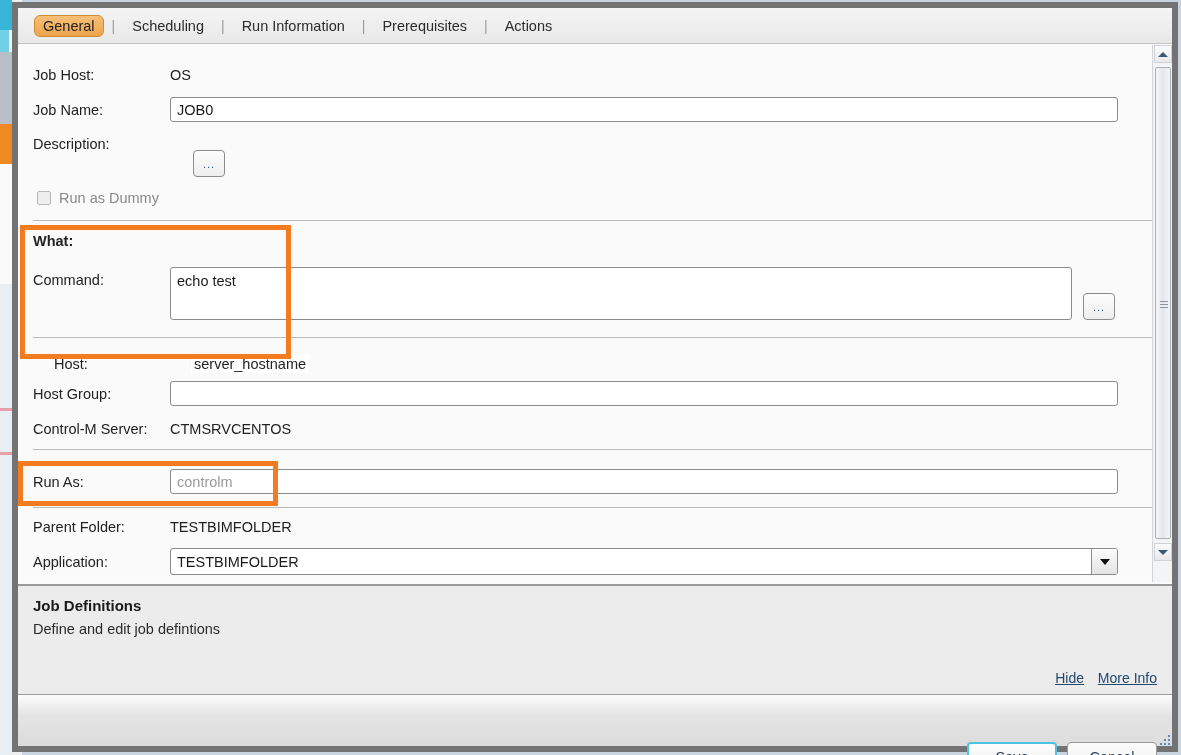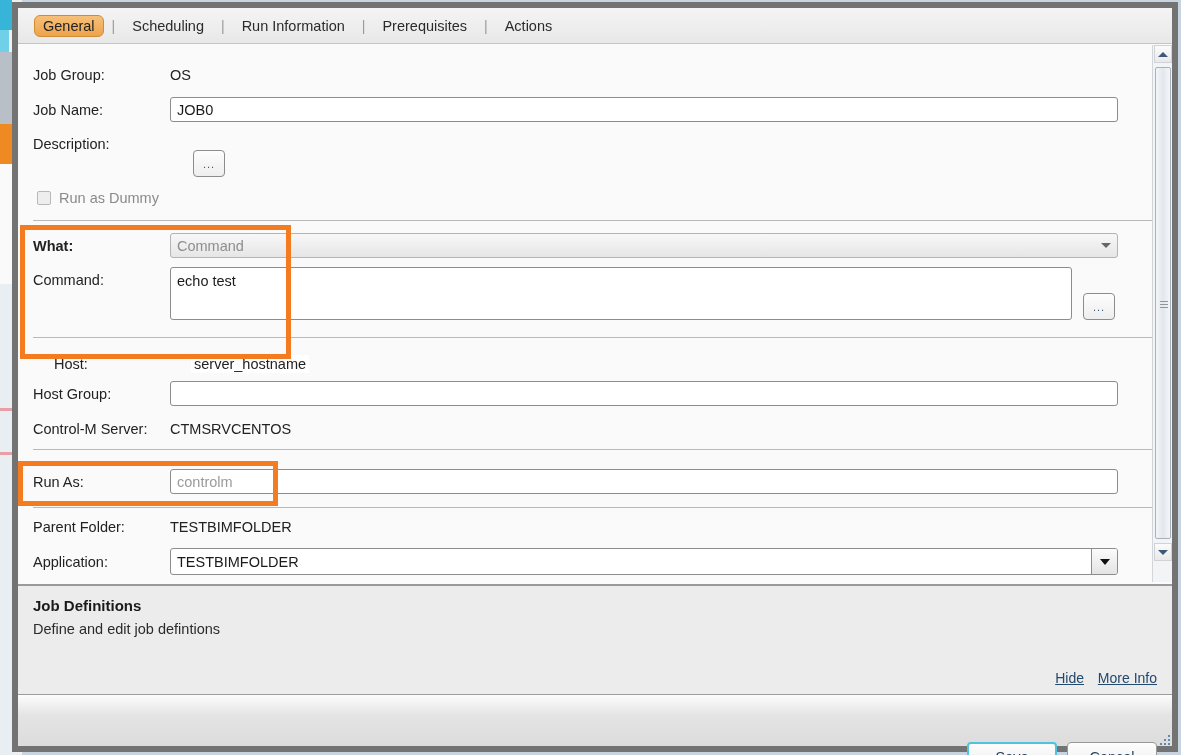--- a/index.html
+++ b/index.html
@@ -276,21 +276,21 @@
     <div class="tab-sep">|</div>
     <div class="tab">Prerequisites</div>
     <div class="tab-sep">|</div>
     <div class="tab">Actions</div>
   </div>
 
   <div id="form-scroll-area">
     <div id="form-inner">
 
       <div class="frow" style="position:absolute; left:0; top:22px; width:1120px;">
-        <div class="flabel">Job Group:</div>
+        <div class="flabel">Job Host:</div>
         <div class="fvalue-static">OS</div>
       </div>
 
       <div class="frow" style="position:absolute; left:0; top:52px; width:1120px;">
         <div class="flabel">Job Name:</div>
         <input class="txtinput" style="width: 948px;" value="JOB0">
       </div>
 
       <div style="position:absolute; left:0; top:86px; width:1140px;">
         <div style="display:flex; align-items:flex-start;gap:12px;">
@@ -305,24 +305,20 @@
         <div style="padding-left:19px; display:flex; align-items:center;">
           <div class="chkbox"></div>
           <div class="chklabel">Run as Dummy</div>
         </div>
       </div>
 
       <div class="hr" style="top:175px; width:1120px;"></div>
 
       <div class="frow" style="position:absolute; left:0; top:188px; width:1140px;">
         <div class="flabel bold">What:</div>
-        <div class="combobox" style="width:948px;">
-          <span>Command</span>
-          <i class="combo-arrow"></i>
-        </div>
       </div>
 
       <div style="position:absolute; left:0; top:222px; width:1140px;">
         <div style="display:flex; align-items:flex-start;">
           <div class="flabel" style="padding-top:5px;">Command:</div>
           <textarea class="txtarea" style="width: 902px; height: 53px;">echo test</textarea>
           <div class="dotbtn" style="margin-left:11px; margin-top:26px;">
             <span>...</span>
           </div>
         </div>

